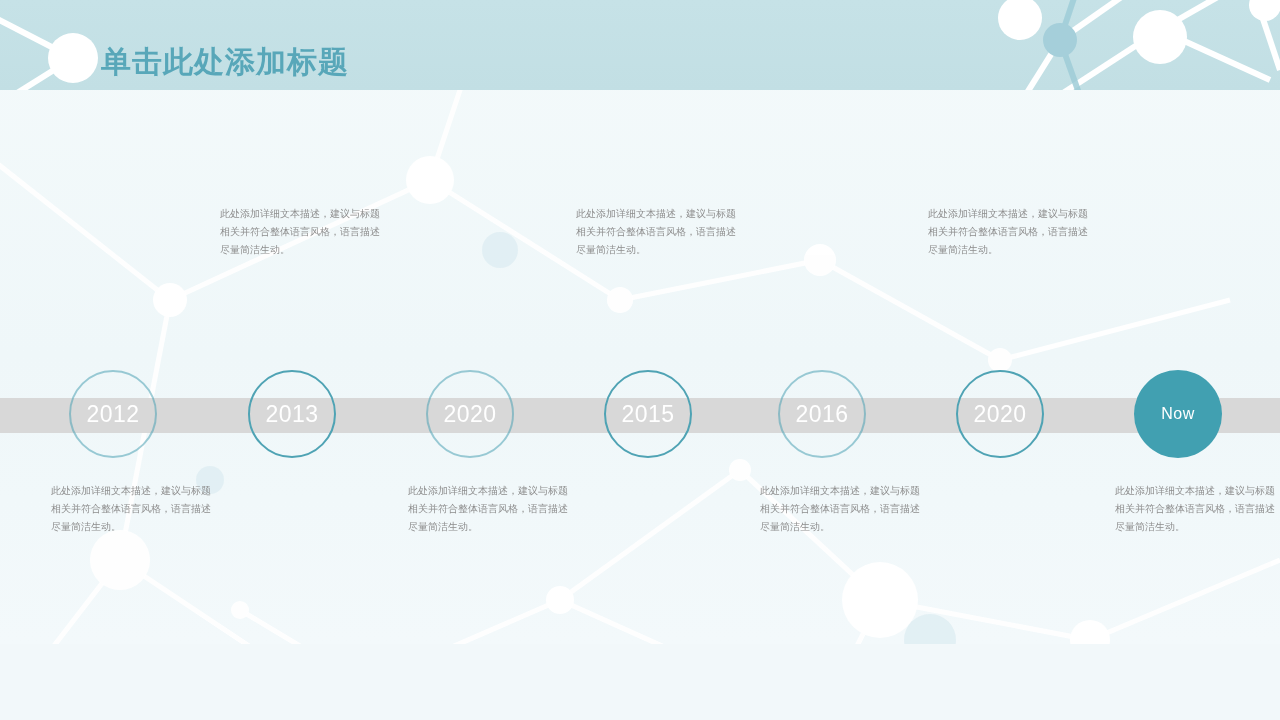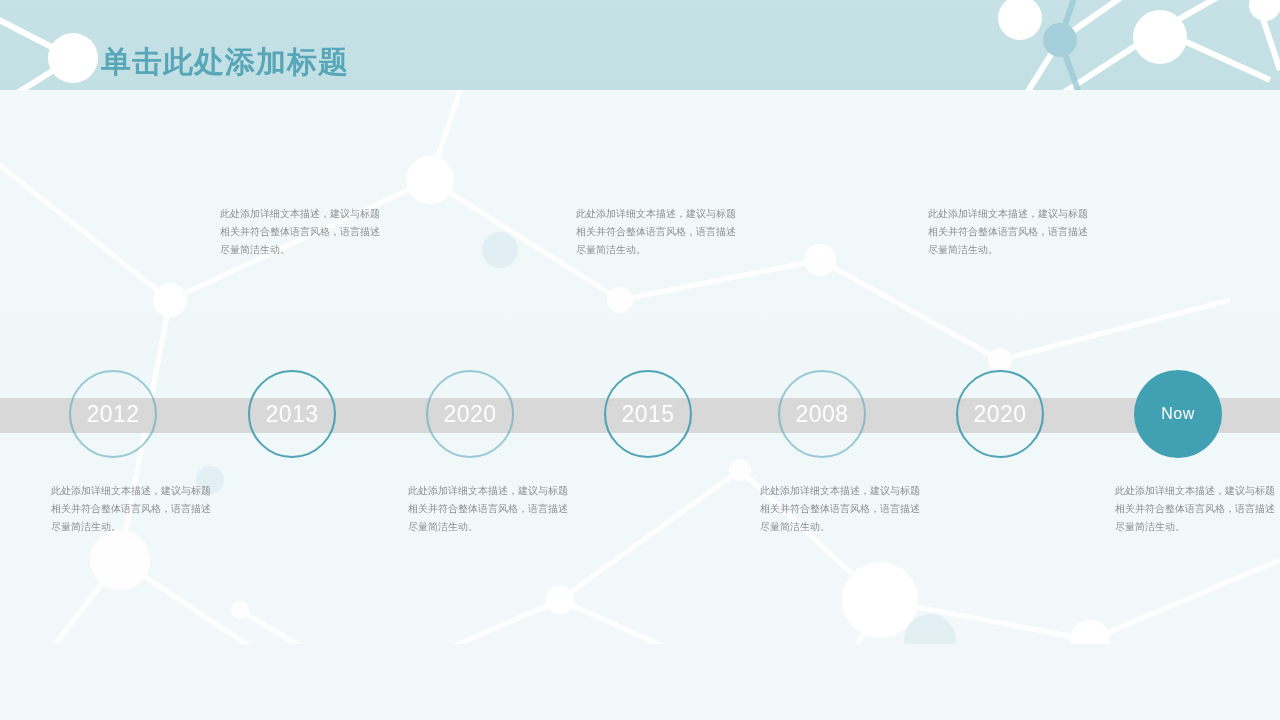--- a/index.html
+++ b/index.html
@@ -193,21 +193,21 @@
       <div class="desc" style="top: 205px; left: 220px;">此处添加详细文本描述，建议与标题相关并符合整体语言风格，语言描述尽量简洁生动。</div>
       <div class="node ring faint" style="left: 426px; top: 370px;">
         <span>2020</span>
       </div>
       <div class="desc" style="top: 482px; left: 408px;">此处添加详细文本描述，建议与标题相关并符合整体语言风格，语言描述尽量简洁生动。</div>
       <div class="node ring" style="left: 604px; top: 370px;">
         <span>2015</span>
       </div>
       <div class="desc" style="top: 205px; left: 576px;">此处添加详细文本描述，建议与标题相关并符合整体语言风格，语言描述尽量简洁生动。</div>
       <div class="node ring faint" style="left: 778px; top: 370px;">
-        <span>2008</span>
+        <span>2016</span>
       </div>
       <div class="desc" style="top: 482px; left: 760px;">此处添加详细文本描述，建议与标题相关并符合整体语言风格，语言描述尽量简洁生动。</div>
       <div class="node ring" style="left: 956px; top: 370px;">
         <span>2020</span>
       </div>
       <div class="desc" style="top: 205px; left: 928px;">此处添加详细文本描述，建议与标题相关并符合整体语言风格，语言描述尽量简洁生动。</div>
       <div class="node solid" style="left: 1134px; top: 370px;">
         <span>Now</span>
       </div>
       <div class="desc" style="top: 482px; left: 1115px;">此处添加详细文本描述，建议与标题相关并符合整体语言风格，语言描述尽量简洁生动。</div>

